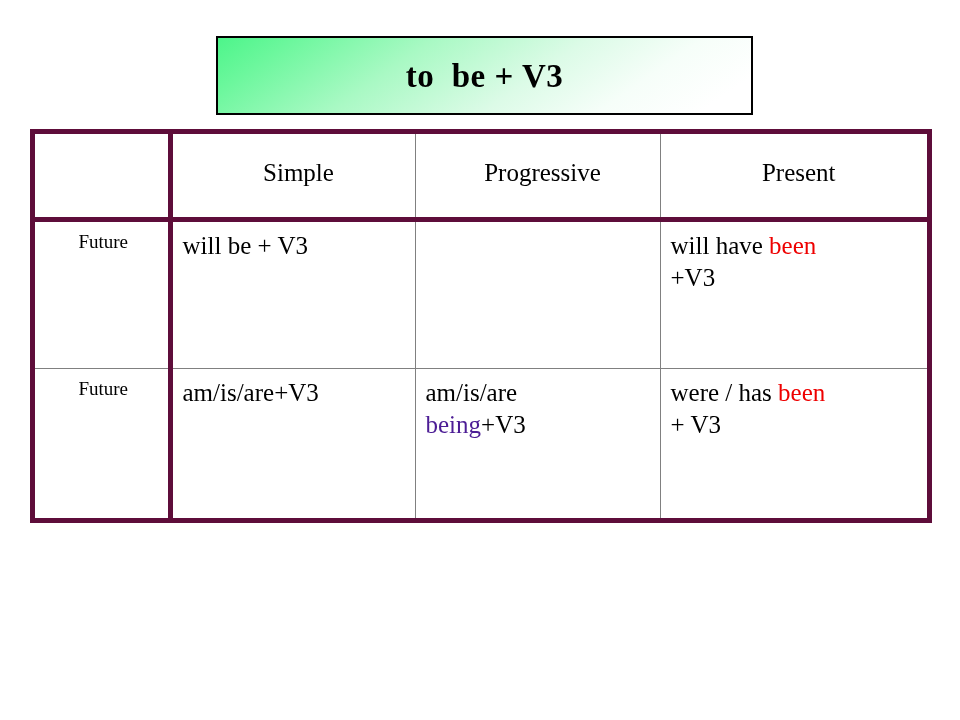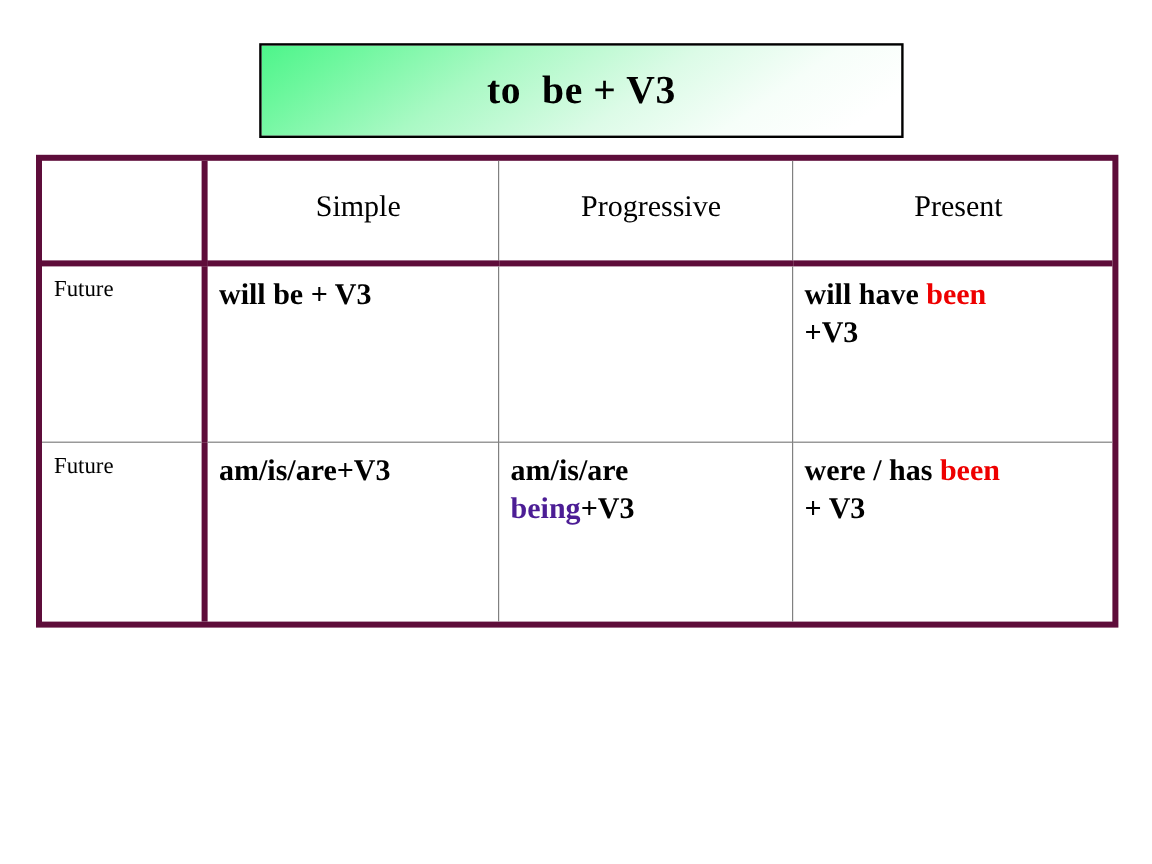--- a/index.html
+++ b/index.html
@@ -100,25 +100,26 @@
   tr.body-row:last-child td { border-bottom: none; }
   tr.body-row td.cell-perfect { border-right: none; }
 
   td.cell-label {
     border-right: 5px solid #5e0d3a !important;
     font-size: 19px;
     font-weight: normal;
     color: #000000;
     padding-top: 11px;
     white-space: nowrap;
+    text-align: center;
   }
 
   .cellval {
     font-size: 25px;
-    font-weight: bold;
+    font-weight: normal;
     color: #000000;
     white-space: pre-wrap;
   }
   .cellval .red   { color: #ee0000; }
   .cellval .orange{ color: #4c1d95; }
 
   .indent-past-prog { padding-left: 12px; }
 </style>
 </head>
 <body>

